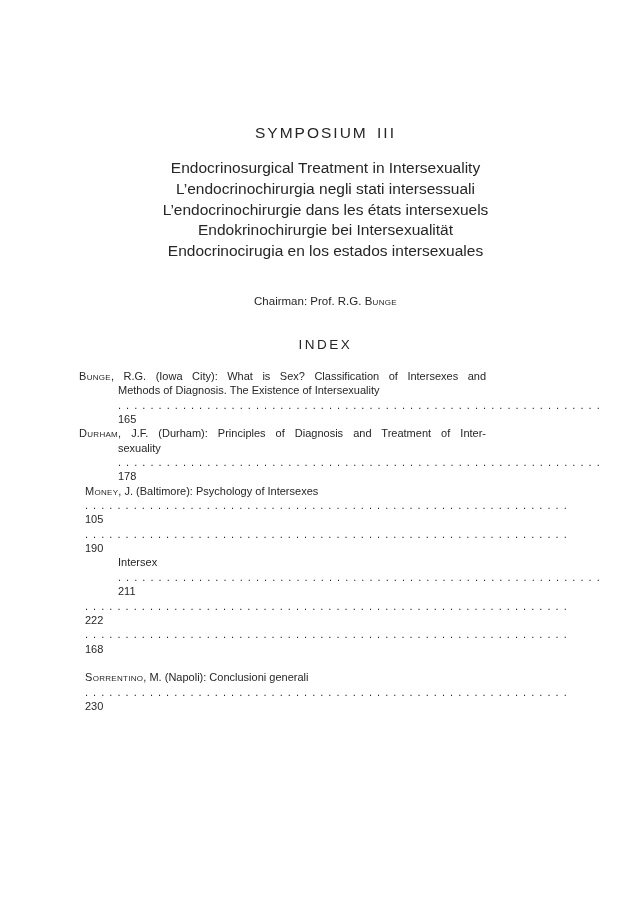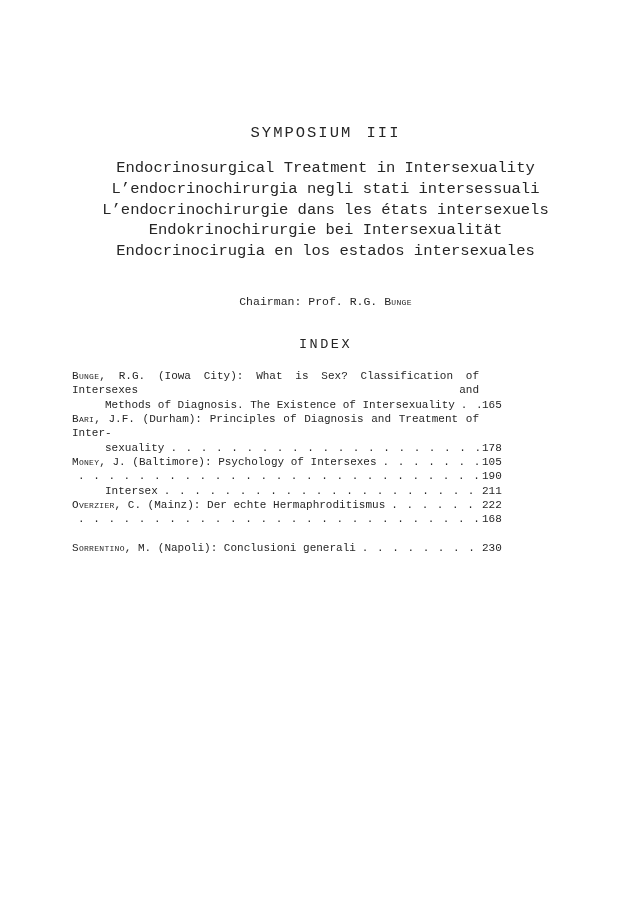--- a/index.html
+++ b/index.html
@@ -5,21 +5,21 @@
   html, body {
     margin: 0;
     padding: 0;
     background: #ffffff;
   }
   .sheet {
     position: relative;
     width: 643px;
     height: 907px;
     background: #ffffff;
-    font-family: Liberation Mono, monospace;
+    font-family: Liberation Sans, sans-serif;
     color: #262626;
     overflow: hidden;
   }
   .centered-block {
     position: absolute;
     left: 0;
     width: 651px;
     text-align: center;
   }
   .symposium-heading {
@@ -38,38 +38,39 @@
     font-size: 11.5px;
   }
   .index-heading {
     top: 337px;
     font-size: 13.5px;
     letter-spacing: 2.5px;
   }
   .index-entries {
     position: absolute;
     top: 369px;
-    left: 72px;
+    left: 79px;
     width: 440px;
     font-size: 11px;
     line-height: 14.35px;
   }
   .entry.gap-before {
     margin-top: 14.35px;
   }
   .jline {
     width: 407px;
     text-align: justify;
     text-align-last: justify;
   }
   .dline {
     display: flex;
     align-items: baseline;
     width: 440px;
     box-sizing: border-box;
+    flex-direction: column;
   }
   .dline.cont {
     padding-left: 33px;
   }
   .dline .text {
     white-space: nowrap;
     flex: none;
   }
   .leader {
     flex: 1 1 auto;
@@ -114,21 +115,21 @@
     <div class="entry">
       <div class="jline"><span class="sc">Bunge</span><span>, R.G. (Iowa City): What is Sex? Classification of Intersexes and</span></div>
       <div class="dline cont">
         <span class="text">Methods of Diagnosis. The Existence of Intersexuality</span>
         <span class="leader">. . . . . . . . . . . . . . . . . . . . . . . . . . . . . . . . . . . . . . . . . . . . . . . . . . . . . . . . . . . .</span>
         <span class="pg">165</span>
       </div>
     </div>
 
     <div class="entry">
-      <div class="jline"><span class="sc">Bari</span><span>, J.F. (Durham): Principles of Diagnosis and Treatment of Inter-</span></div>
+      <div class="jline"><span class="sc">Durham</span><span>, J.F. (Durham): Principles of Diagnosis and Treatment of Inter-</span></div>
       <div class="dline cont">
         <span class="text">sexuality</span>
         <span class="leader">. . . . . . . . . . . . . . . . . . . . . . . . . . . . . . . . . . . . . . . . . . . . . . . . . . . . . . . . . . . .</span>
         <span class="pg">178</span>
       </div>
     </div>
 
     <div class="entry">
       <div class="dline">
         <span class="text"><span class="sc">Money</span><span>, J. (Baltimore): Psychology of Intersexes</span></span>
@@ -147,21 +148,20 @@
     <div class="entry">
       <div class="dline cont">
         <span class="text">Intersex</span>
         <span class="leader">. . . . . . . . . . . . . . . . . . . . . . . . . . . . . . . . . . . . . . . . . . . . . . . . . . . . . . . . . . . .</span>
         <span class="pg">211</span>
       </div>
     </div>
 
     <div class="entry">
       <div class="dline">
-        <span class="text"><span class="sc">Overzier</span><span>, C. (Mainz): Der echte Hermaphroditismus</span></span>
         <span class="leader">. . . . . . . . . . . . . . . . . . . . . . . . . . . . . . . . . . . . . . . . . . . . . . . . . . . . . . . . . . . .</span>
         <span class="pg">222</span>
       </div>
     </div>
 
     <div class="entry">
       <div class="dline">
         <span class="leader">. . . . . . . . . . . . . . . . . . . . . . . . . . . . . . . . . . . . . . . . . . . . . . . . . . . . . . . . . . . .</span>
         <span class="pg">168</span>
       </div>

